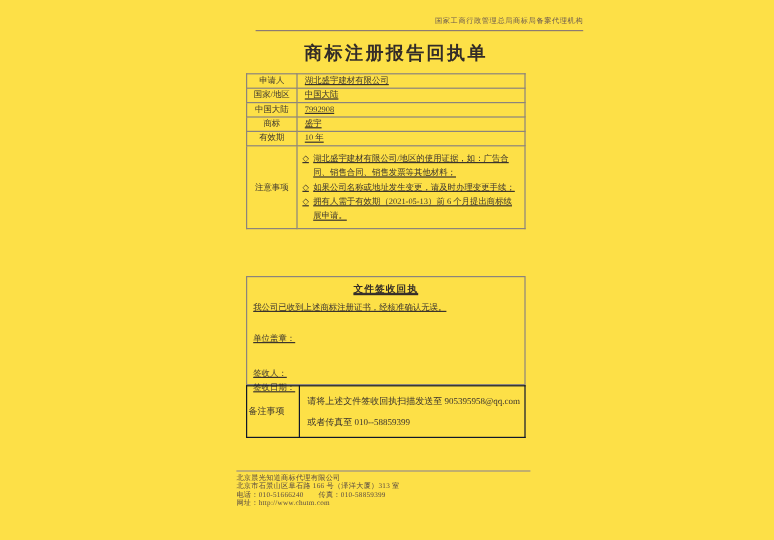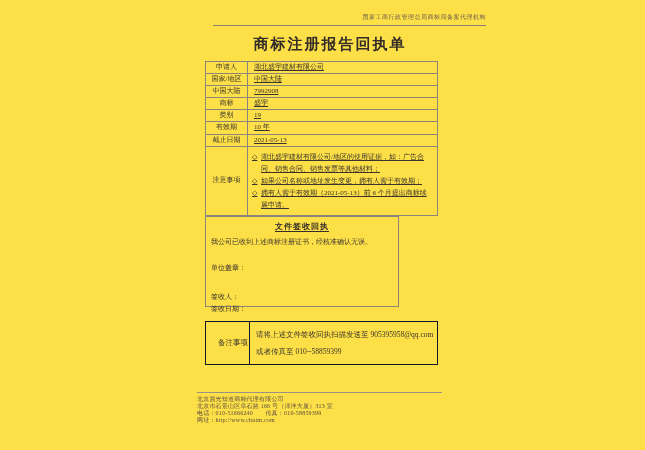--- a/index.html
+++ b/index.html
@@ -39,42 +39,42 @@
   .info-table td.val{
     padding-left:6px;vertical-align:middle;text-align:left;text-decoration:underline;
   }
   .info-table tr.r{height:12px;margin-left:48px;}
   .notes-cell{padding:4px 5px 4px 4px !important;vertical-align:top !important;}
   .note-item{display:flex;line-height:12px;}
   .note-item .bullet{flex:0 0 9px;text-align:left;}
   .note-item .ntext{flex:1;}
   
   .receipt-box{
-    position:absolute;left:205px;top:216px;width:194px;height:91px;
+    position:absolute;left:205px;top:230px;width:233px;height:91px;
     border:1px solid #8c847c;box-sizing:border-box;
-    font-size:7px;color:#3a332e;
+    font-size:7px;color:#3a332e;text-decoration:underline;
   }
   .receipt-title{
     margin:4px 0 0 0;text-align:center;font-size:8px;font-weight:bold;
     text-decoration:underline;text-underline-offset:2px;letter-spacing:1px;
     color:#332c28;
   }
   .receipt-statement{margin:6px 5px 13px 5px;line-height:1.35;}
   .seal-label{margin:16px 5px 0 5px;}
   .signer-label{margin:19px 5px 0 5px;}
   .sign-date-label{margin:2px 5px 0 5px;}
   
   .remarks-table{
     position:absolute;left:205px;top:321px;width:233px;
     table-layout:fixed;
   }
   .remarks-table td{
     border:1px solid #0f172a;font-size:7.5px;color:#3a332e;
   }
-  .remarks-table td.lbl{width:41px;text-align:right;vertical-align:middle;height:40px;}
+  .remarks-table td.lbl{width:41px;text-align:left;vertical-align:middle;height:40px;}
   .remarks-table td.val{padding-left:6px;vertical-align:middle;}
   .remarks-line{line-height:17px;}
   
   .footer-block{
     position:absolute;left:197px;top:392px;width:245px;
     border-top:1px solid #9a8f86;padding-top:3px;
     font-size:6px;line-height:7px;color:#5a4b42;letter-spacing:.2px;
   }
   .footer-block div{white-space:nowrap;}
 </style>
@@ -99,41 +99,33 @@
       </tr>
       <tr class="r">
         <td class="lbl">中国大陆</td>
         <td class="val">7992908</td>
       </tr>
       <tr class="r">
         <td class="lbl">商标</td>
         <td class="val">盛宇</td>
       </tr>
       <tr class="r">
-        <td class="lbl">类别</td>
-        <td class="val">19</td>
-      </tr>
-      <tr class="r">
         <td class="lbl">有效期</td>
         <td class="val">10 年</td>
-      </tr>
-      <tr class="r">
-        <td class="lbl">截止日期</td>
-        <td class="val">2021-05-13</td>
       </tr>
       <tr>
         <td class="lbl">注意事项</td>
         <td class="val notes-cell">
           <div class="note-item">
             <span class="bullet">◇</span>
             <span class="ntext">湖北盛宇建材有限公司/地区的使用证据，如：广告合同、销售合同、销售发票等其他材料；</span>
           </div>
           <div class="note-item">
             <span class="bullet">◇</span>
-            <span class="ntext">如果公司名称或地址发生变更，拥有人需于有效期；</span>
+            <span class="ntext">如果公司名称或地址发生变更，请及时办理变更手续；</span>
           </div>
           <div class="note-item">
             <span class="bullet">◇</span>
             <span class="ntext">拥有人需于有效期（2021-05-13）前 6 个月提出商标续展申请。</span>
           </div>
         </td>
       </tr>
     </tbody>
   </table>
 

